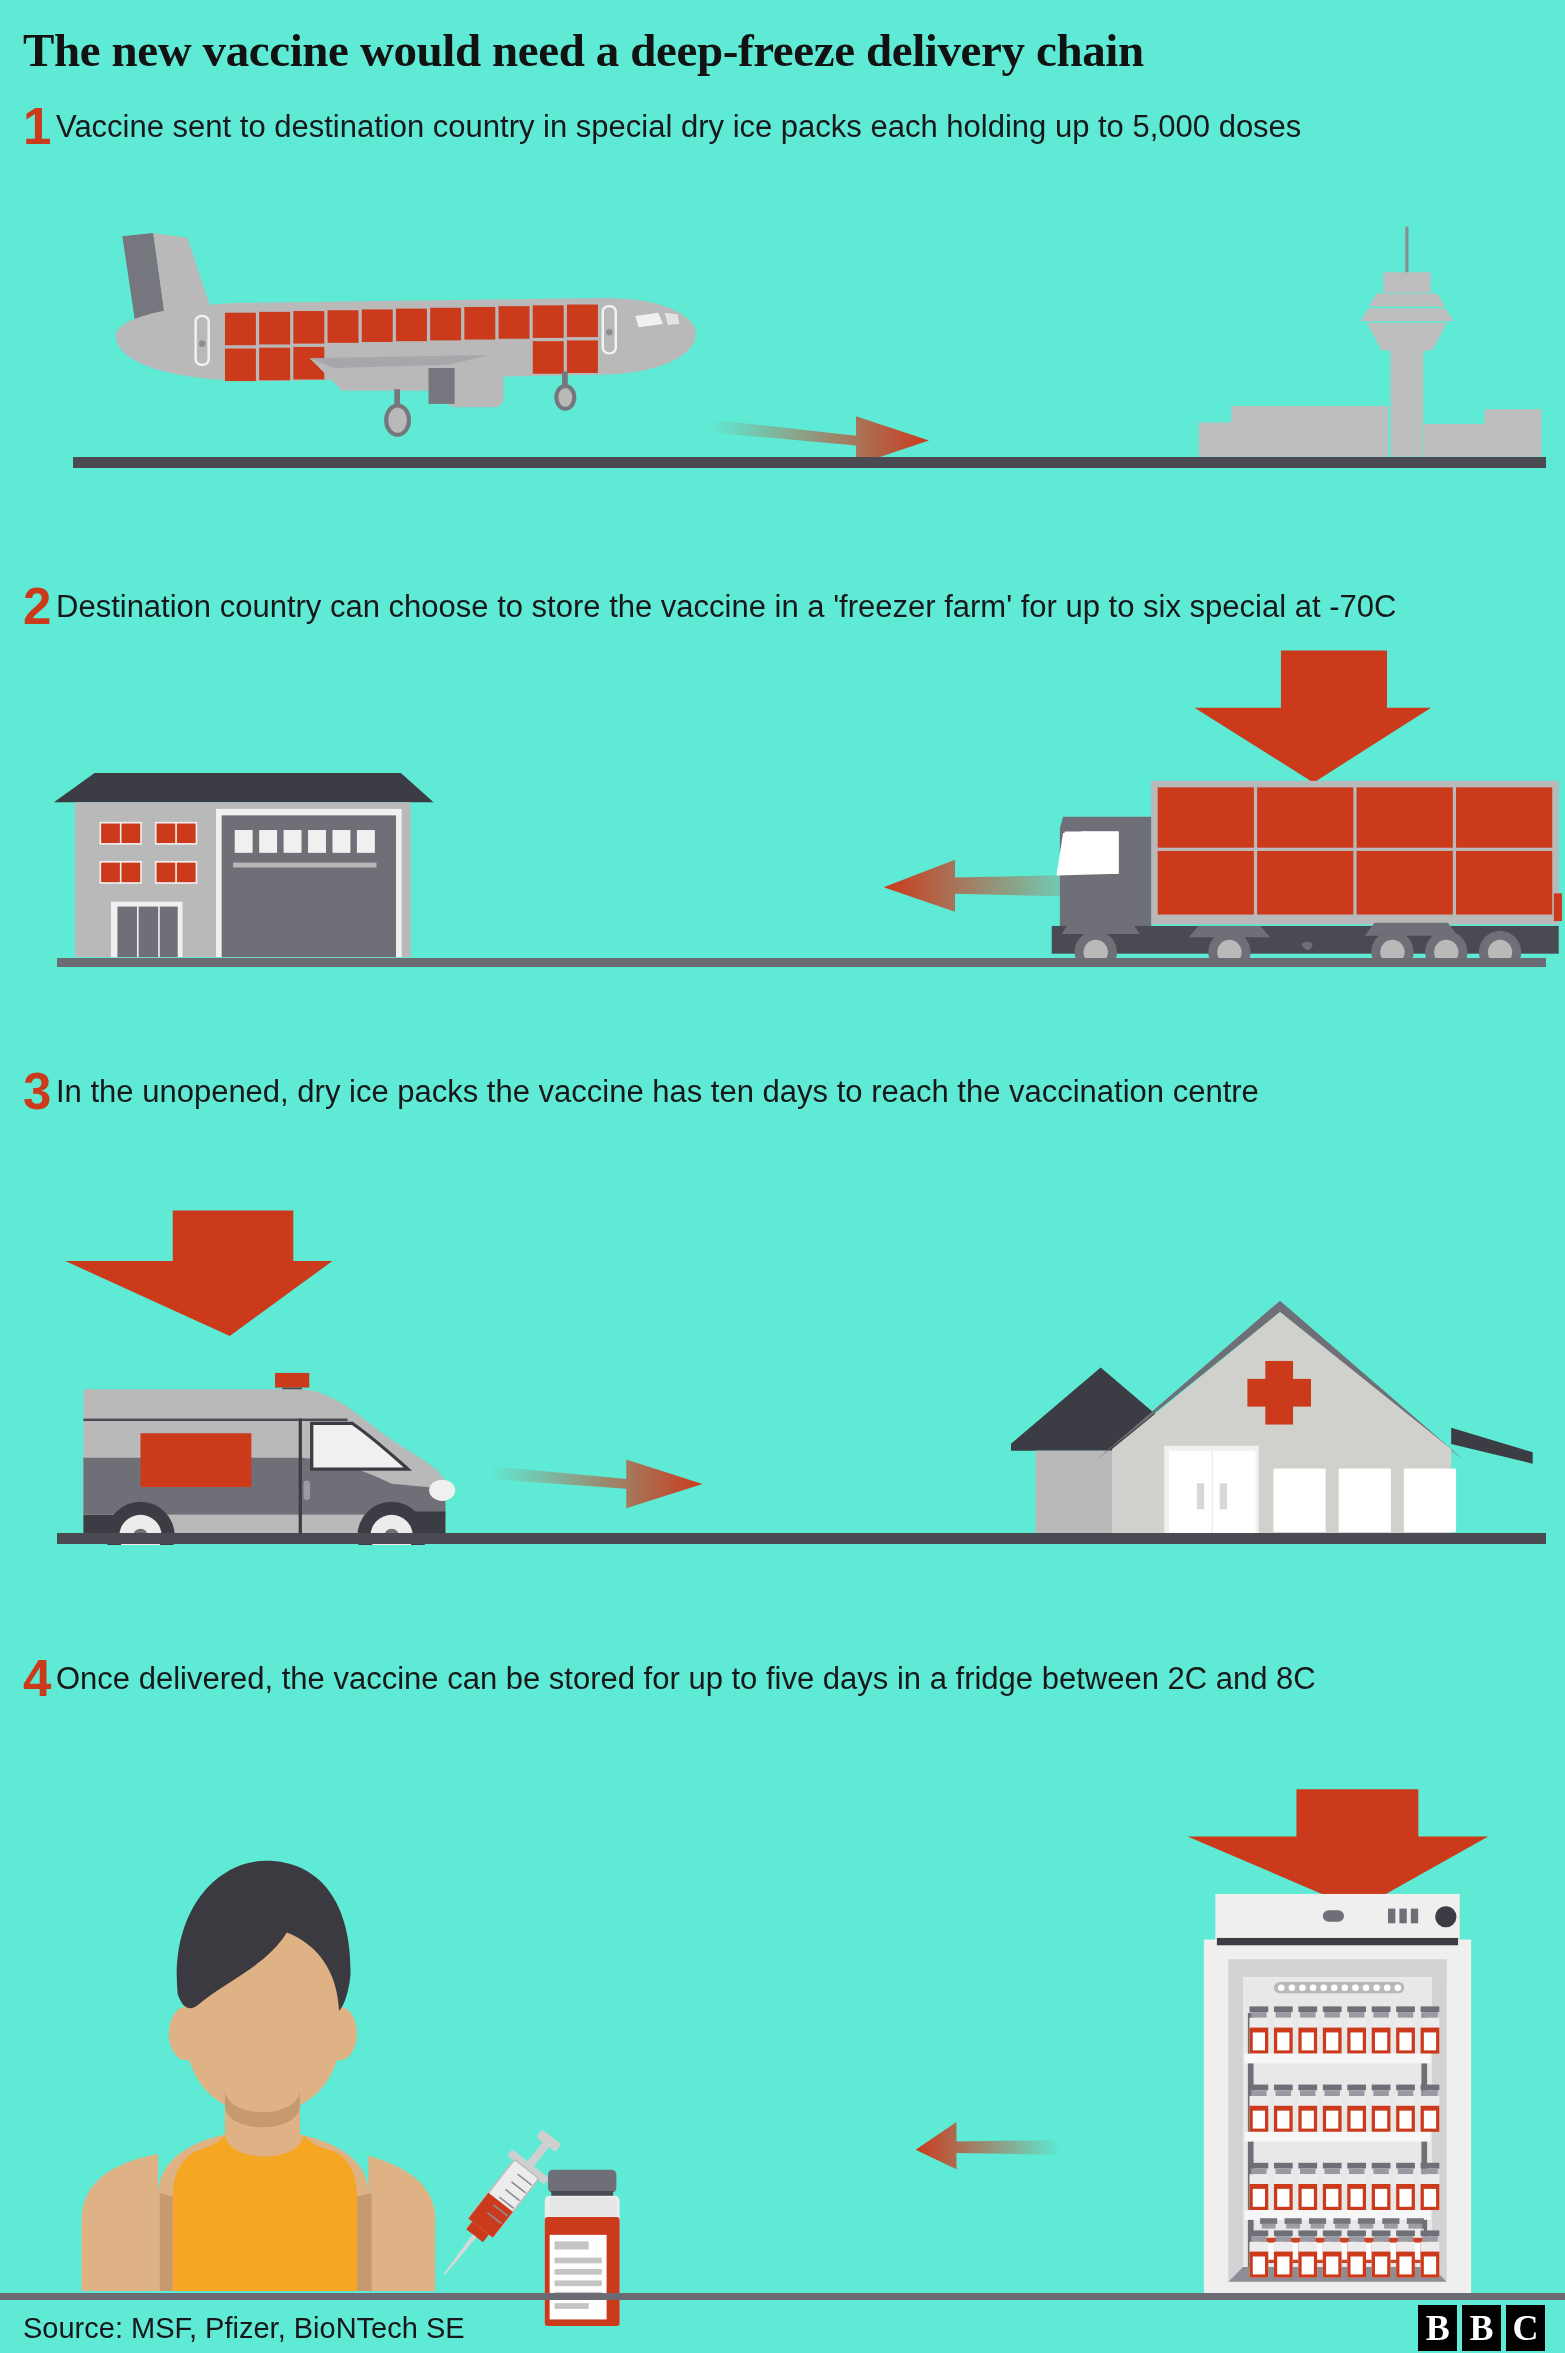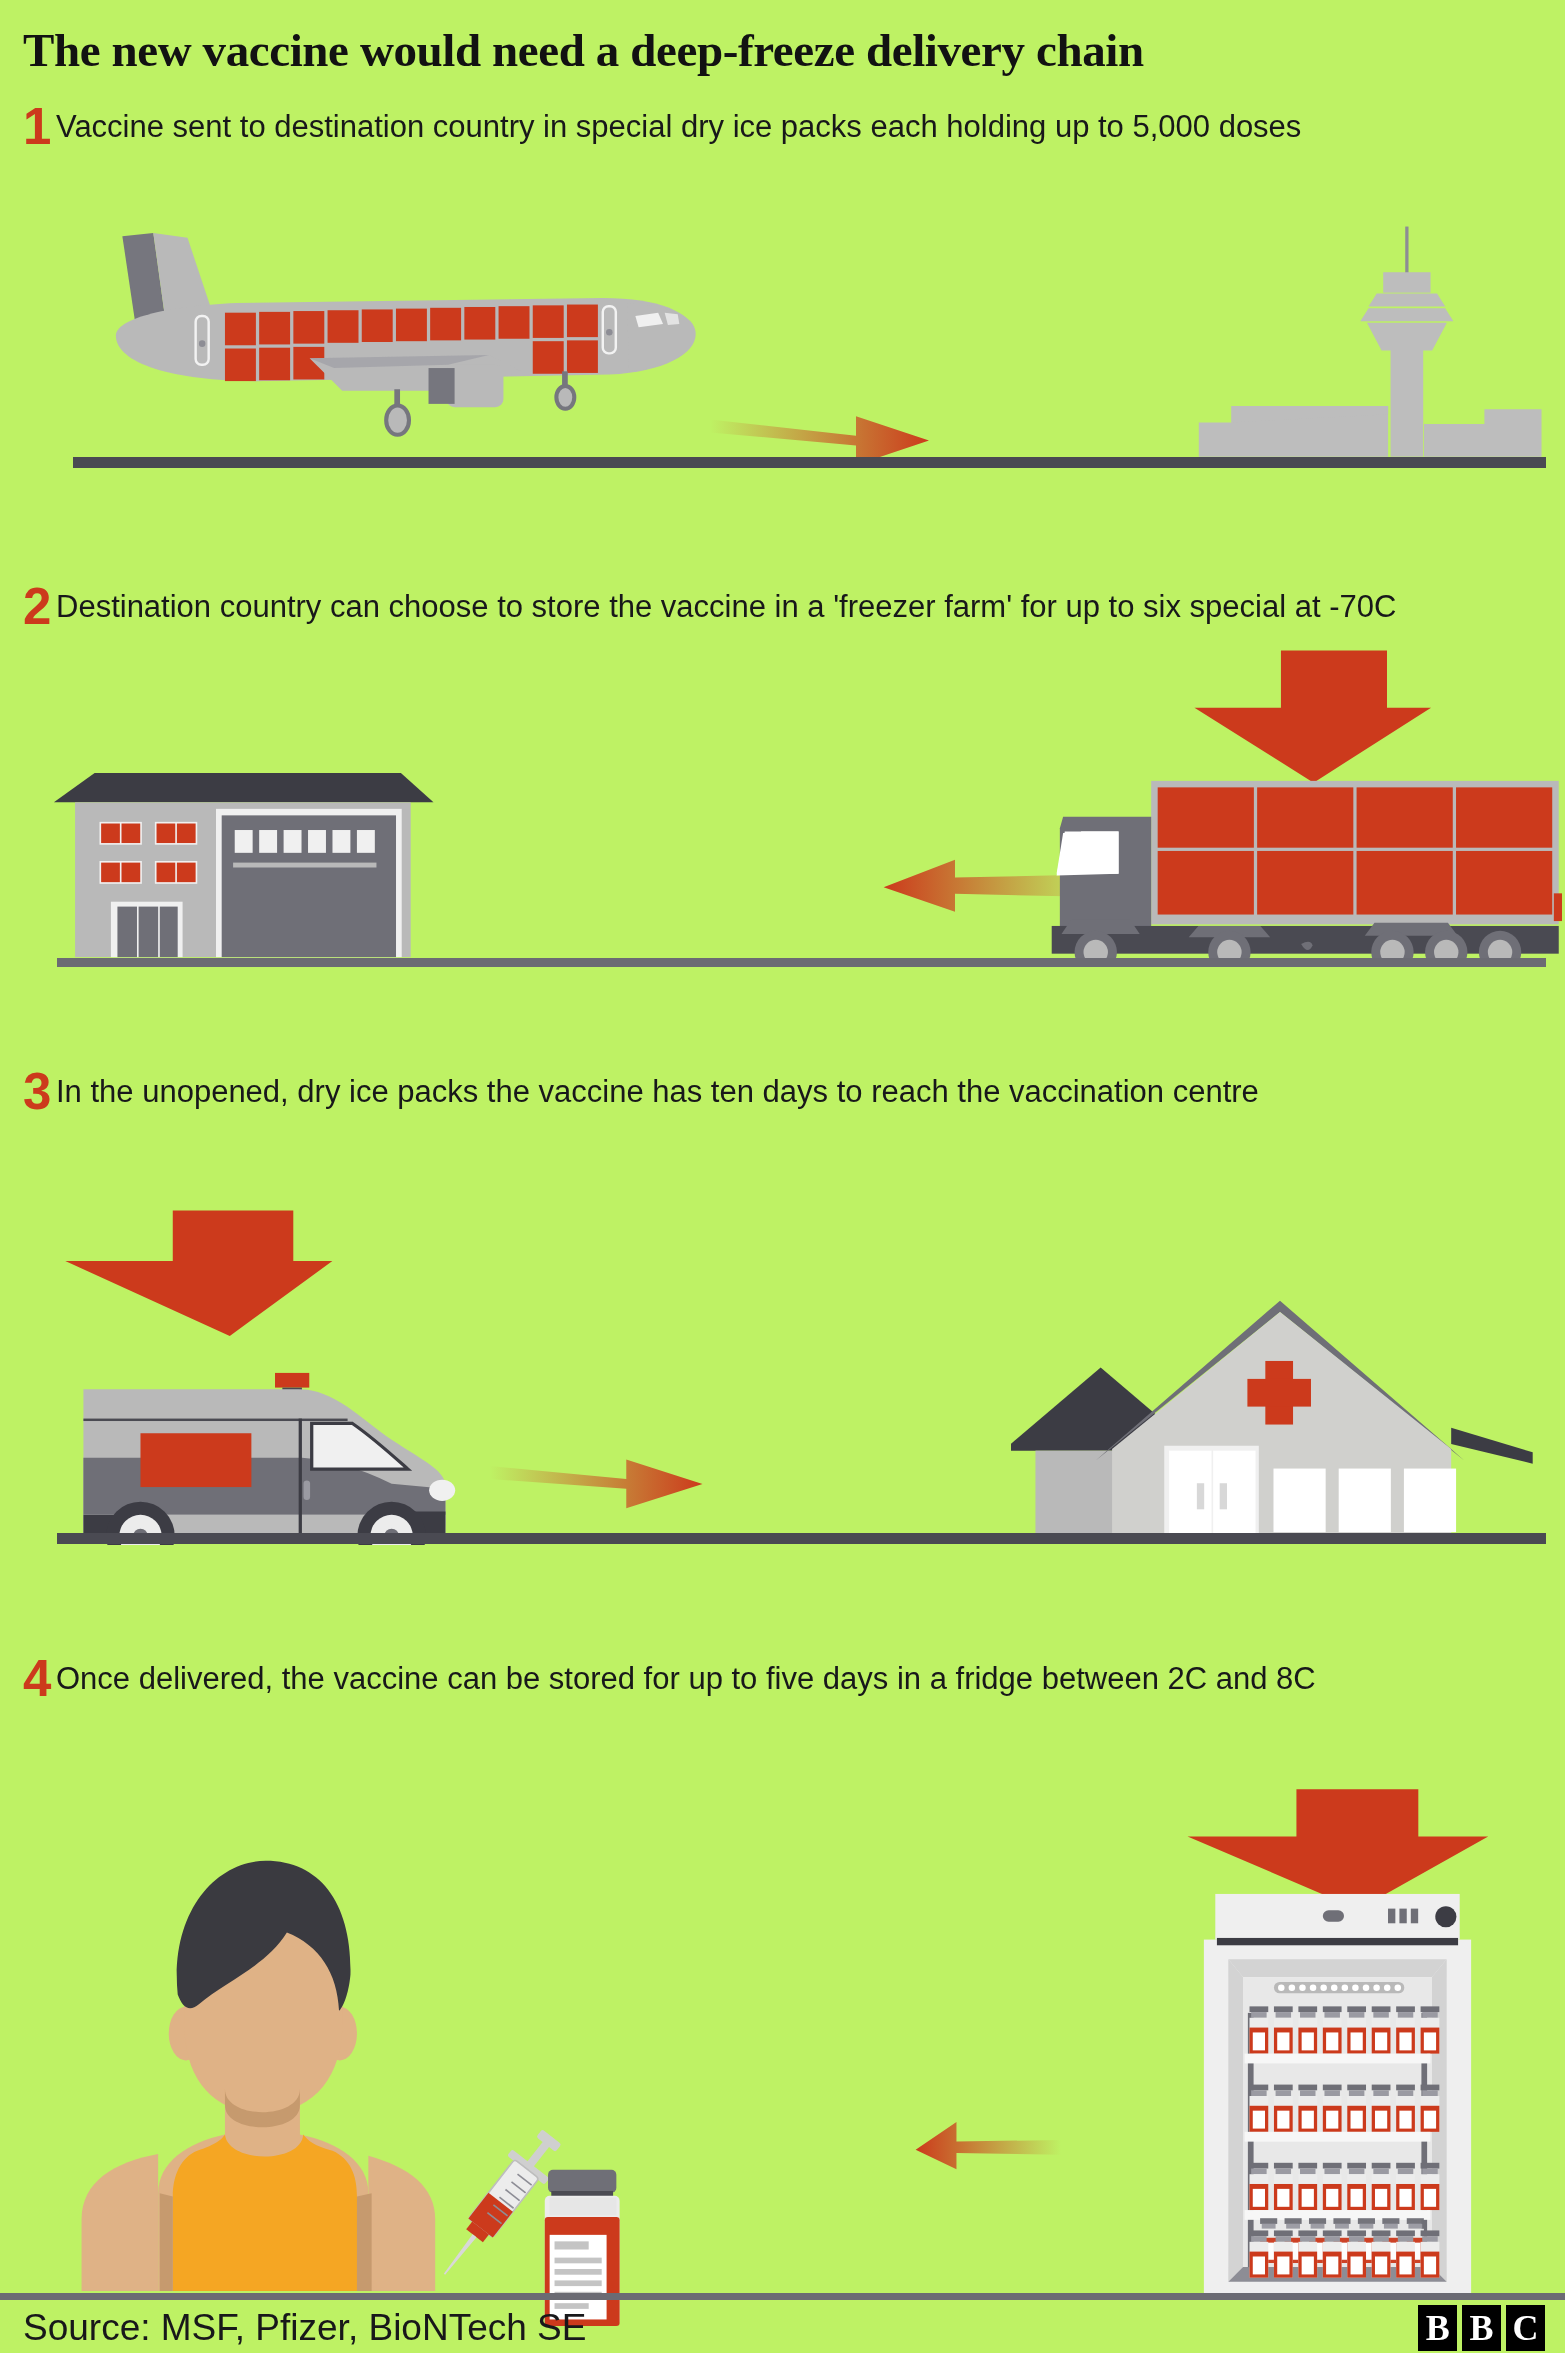--- a/index.html
+++ b/index.html
@@ -5,21 +5,21 @@
   * { box-sizing: border-box; margin: 0; padding: 0; }
   html, body {
     width: 1566px;
     background: #ffffff;
     font-family: "Liberation Sans", sans-serif;
   }
   .page {
     position: relative;
     width: 1566px;
     height: 2354px;
-    background: #bef264;
+    background: #5eead4;
     overflow: hidden;
   }
 
   
   .title {
     position: absolute;
     left: 23px;
     top: 23px;
     width: 1517px;
     font-family: "Liberation Serif", serif;
@@ -83,21 +83,21 @@
     width: 1566px;
     height: 6.5px;
     background: #6b6b73;
     top: 2293px;
   }
   .source {
     position: absolute;
     left: 23px;
     top: 2311px;
     font-family: "Liberation Sans", sans-serif;
-    font-size: 37px;
+    font-size: 29px;
     line-height: 34px;
     color: #18181a;
   }
   .bbc-logo {
     position: absolute;
     right: 21px;
     top: 2305px;
     display: flex;
     gap: 4.9px;
   }

